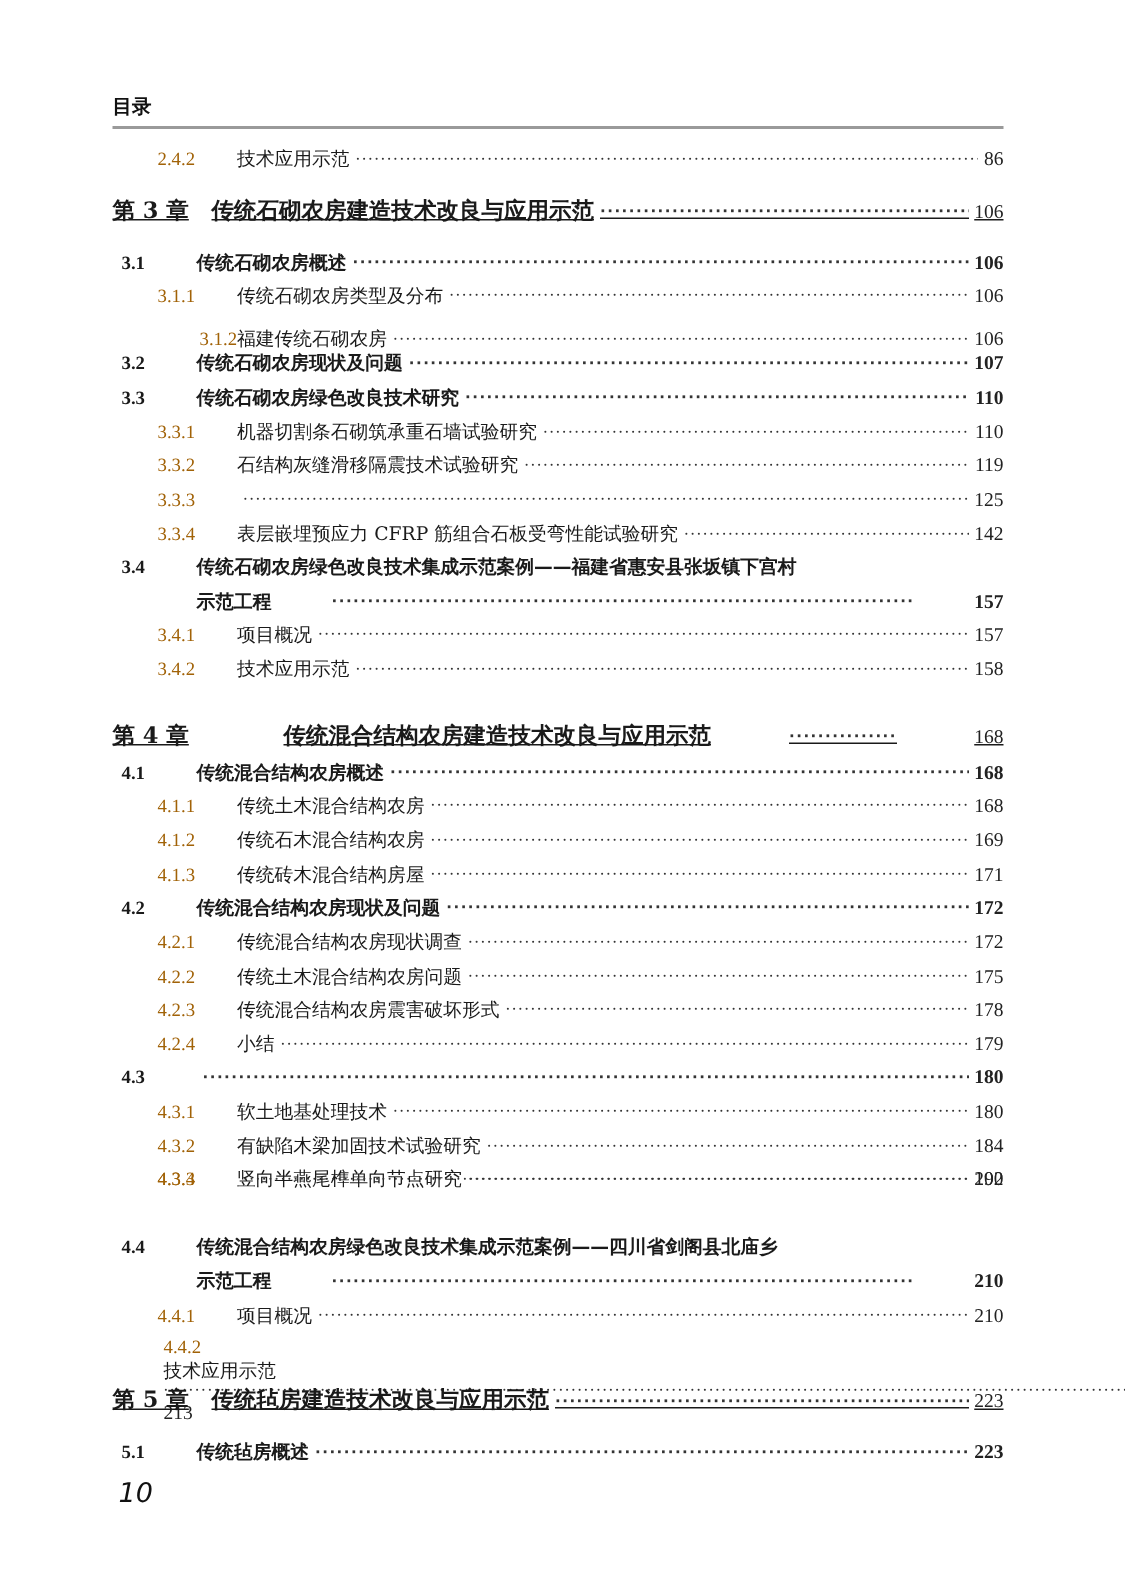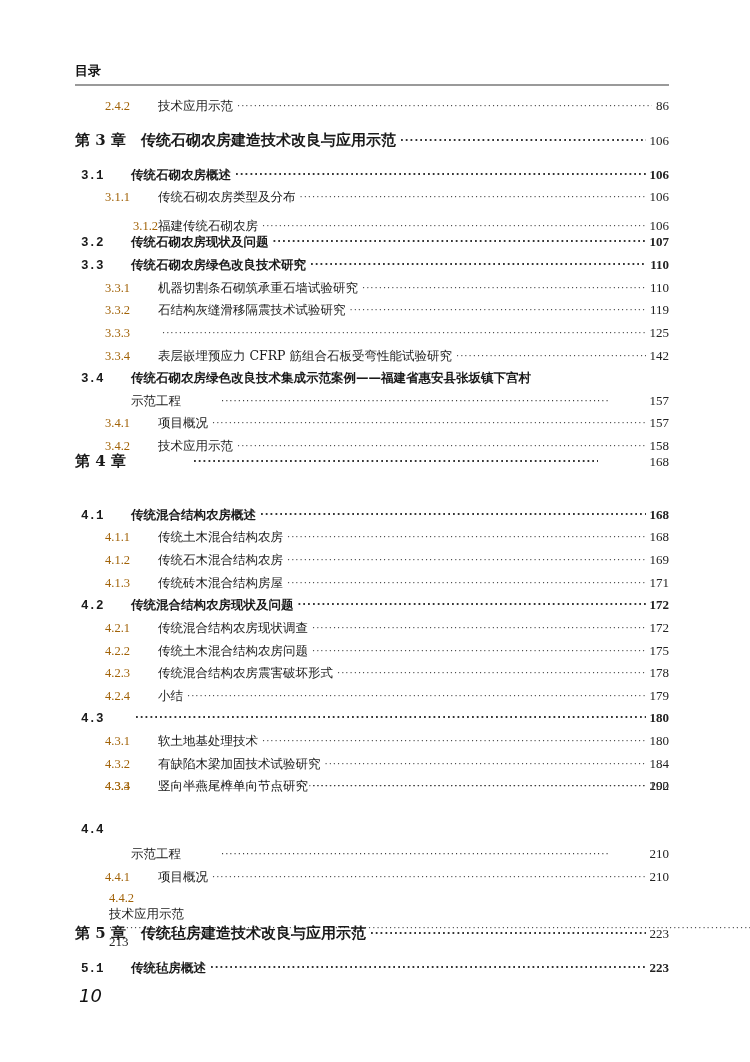--- a/index.html
+++ b/index.html
@@ -10,28 +10,28 @@
     .rule { position: absolute; left: 75px; width: 594px; top: 84px; height: 2px; background: #9a9a9a; }
     .toc { position: absolute; left: 75px; width: 594px; top: 98px; }
     .row { position: absolute; left: 0; right: 0; display: flex; align-items: baseline; white-space: nowrap; }
     .num { display: inline-block; flex: none; }
     .title { flex: none; }
     .dots { flex: 1 1 auto; overflow: hidden; margin: 0 4px; color: #333; letter-spacing: 1px;
             font-size: 10px; position: relative; top: -1px; }
     .dots::before { content: "································································································································································"; }
     .page { flex: none; font-family: "Liberation Serif", serif; font-size: 13px; color: #222; }
     
-    .lv-chapter { font-family: "DejaVu Sans", sans-serif; font-weight: bold; font-size: 15px; }
+    .lv-chapter { font-family: "DejaVu Sans", sans-serif; font-weight: bold; font-size: 15px; text-decoration: underline; }
     .lv-chapter .num { width: 66px; font-family: "DejaVu Serif", serif; }
     .lv-chapter .page { font-size: 13px; font-weight: normal; }
     .lv-section { font-family: "DejaVu Sans", sans-serif; font-weight: bold; font-size: 12.5px; padding-left: 6px; }
-    .lv-section .num { width: 50px; font-family: Liberation Mono, monospace; }
+    .lv-section .num { width: 50px; font-family: Liberation Serif, serif; }
     .lv-sub { font-size: 12.5px; padding-left: 30px; }
     .lv-sub .num { width: 53px; font-family: "Liberation Serif", serif; color: #a16207; }
-    .lv-cont { font-family: "DejaVu Sans", sans-serif; font-weight: normal; font-size: 12.5px; padding-left: 56px; gap: 36px; }
+    .lv-cont { font-family: "DejaVu Sans", sans-serif; font-weight: bold; font-size: 12.5px; padding-left: 56px; gap: 36px; }
     .pagenum { position: absolute; left: 79px; top: 985px; font-family: "DejaVu Sans", sans-serif;
                font-style: italic; font-size: 18px; color: #111; }
   </style>
 </head>
 <body>
 
 <div class="header">目录</div>
 <div class="rule"></div>
 
 <div class="toc" id="toc">
@@ -114,22 +114,23 @@
       <span class="title">项目概况</span>
       <span class="dots"></span>
       <span class="page">157</span>
     </div>
     <div class="row lv-sub" style="top: 340px;">
       <span class="num">3.4.2</span>
       <span class="title">技术应用示范</span>
       <span class="dots"></span>
       <span class="page">158</span>
     </div>
-    <div class="row lv-chapter" style="top: 354px; gap: 48px;">
+    <div class="row lv-chapter" style="top: 383px; gap: 48px;">
       <span class="num">第 4 章</span>
+      <span class="title">传统混合结构农房建造技术改良与应用示范</span>
       <span class="dots"></span>
       <span class="page">168</span>
     </div>
     <div class="row lv-section" style="top: 409px;">
       <span class="num">4.1</span>
       <span class="title">传统混合结构农房概述</span>
       <span class="dots"></span>
       <span class="page">168</span>
     </div>
     <div class="row lv-sub" style="top: 431px;">
@@ -203,20 +204,21 @@
       <span class="dots"></span>
       <span class="page">190</span>
     </div>
     <div class="row lv-sub" style="top: 680px;">
       <span class="num">4.3.4</span>
       <span class="dots"></span>
       <span class="page">202</span>
     </div>
     <div class="row lv-section" style="top: 725px;">
       <span class="num">4.4</span>
+      <span class="title">传统混合结构农房绿色改良技术集成示范案例——四川省剑阁县北庙乡</span>
     </div>
     <div class="row lv-cont" style="top: 748px;">
       <span class="title">示范工程</span>
       <span class="dots"></span>
       <span class="page">210</span>
     </div>
     <div class="row lv-sub" style="top: 771px;">
       <span class="num">4.4.1</span>
       <span class="title">项目概况</span>
       <span class="dots"></span>

